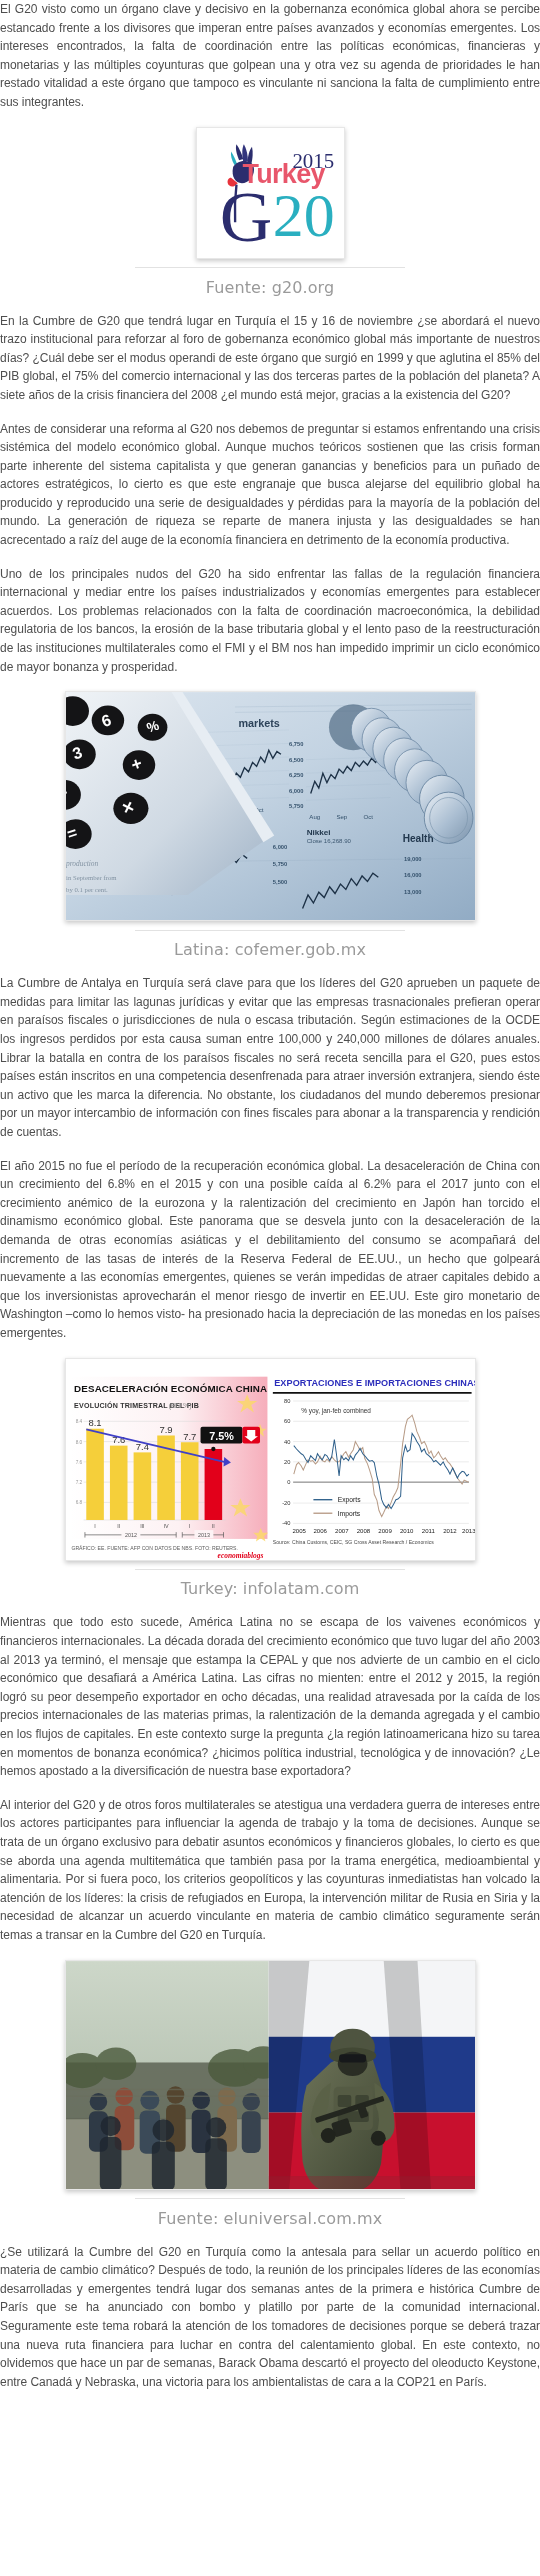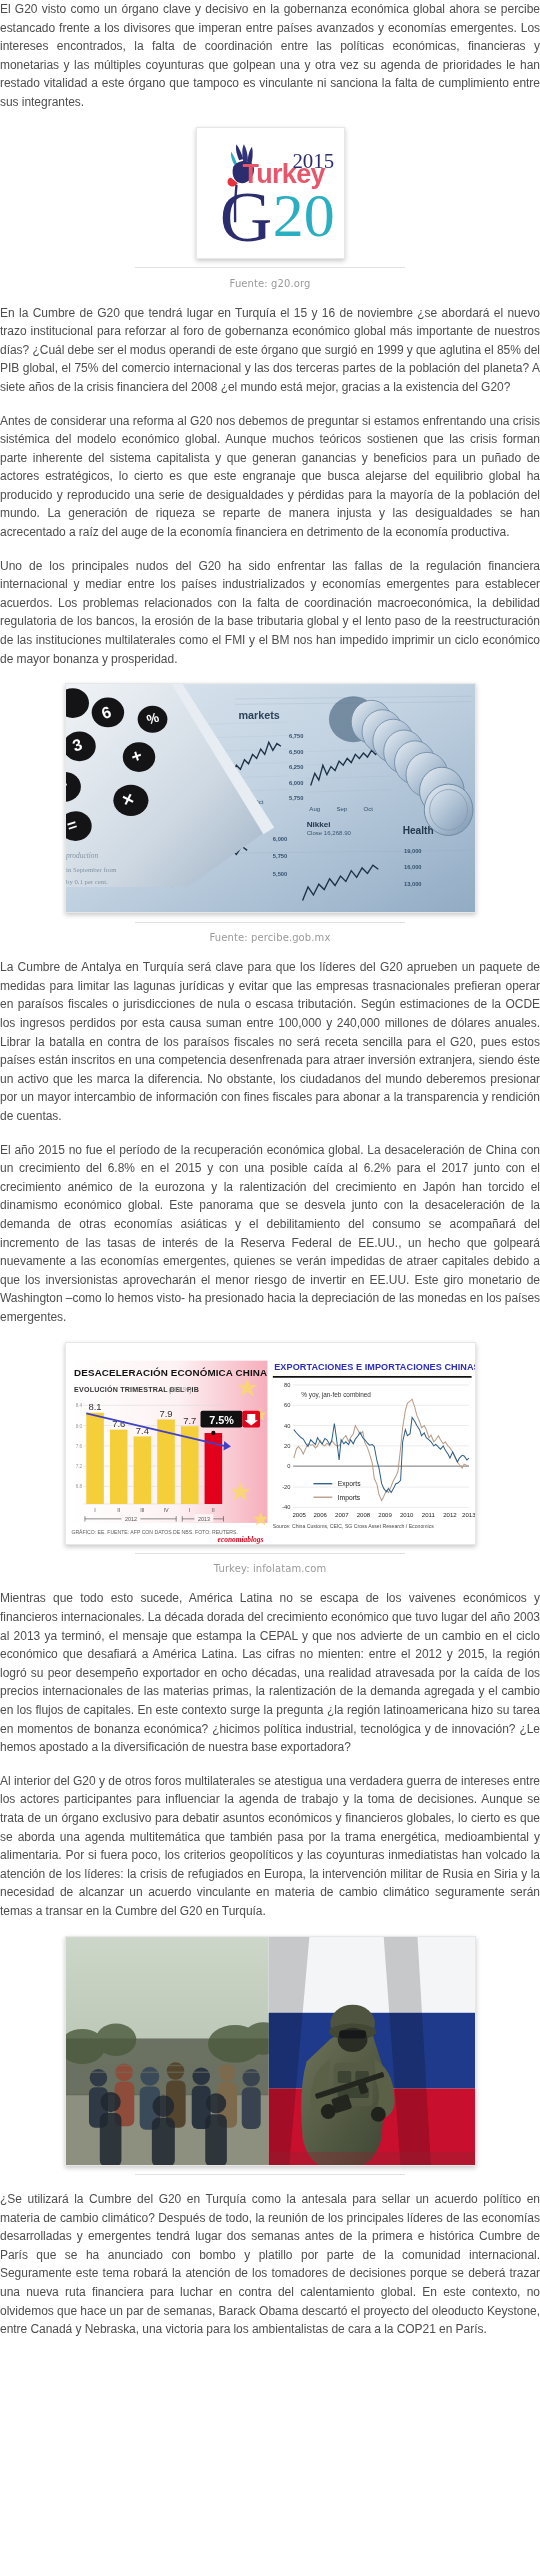--- a/index.html
+++ b/index.html
@@ -40,21 +40,21 @@
     background: #ffffff;
     border: 0.7px solid #e7e7e7;
     padding: 0;
     box-shadow: 0 2px 4.7px rgba(0,0,0,0.22);
     line-height: 0;
     overflow: hidden;
   }
   .figure .caption {
     margin: 0 auto;
     padding-top: 9.5px;
-    font-size: 10px;
+    font-size: 16px;
     color: #9a9a9a;
     font-family: "DejaVu Sans", sans-serif;
     letter-spacing: 0.1px;
     text-align: center;
   }
   .cap-rule {
     width: 270px;
     height: 0.7px;
     background: #e2e2e2;
     margin: 6.8px auto 0 auto;
@@ -243,21 +243,21 @@
         </g>
 
         <g opacity="0.5" font-family="'Liberation Serif', serif" fill="#31495f">
           <text x="0" y="258" font-size="11" font-style="italic">production</text>
           <text x="0" y="278" font-size="10">in September from</text>
           <text x="0" y="296" font-size="10">by 0.1 per cent.</text>
         </g>
       </svg>
     </div>
     <div class="cap-rule"></div>
-    <div class="caption">Fuente: percibe.gob.mx</div>
+    <div class="caption">Latina: cofemer.gob.mx</div>
   </div>
 
   <p class="body-text">La Cumbre de Antalya en Turquía será clave para que los líderes del G20 aprueben un paquete de medidas para limitar las lagunas jurídicas y evitar que las empresas trasnacionales prefieran operar en paraísos fiscales o jurisdicciones de nula o escasa tributación. Según estimaciones de la OCDE los ingresos perdidos por esta causa suman entre 100,000 y 240,000 millones de dólares anuales. Librar la batalla en contra de los paraísos fiscales no será receta sencilla para el G20, pues estos países están inscritos en una competencia desenfrenada para atraer inversión extranjera, siendo éste un activo que les marca la diferencia. No obstante, los ciudadanos del mundo deberemos presionar por un mayor intercambio de información con fines fiscales para abonar a la transparencia y rendición de cuentas.</p>
 
   <p class="body-text">El año 2015 no fue el período de la recuperación económica global. La desaceleración de China con un crecimiento del 6.8% en el 2015 y con una posible caída al 6.2% para el 2017 junto con el crecimiento anémico de la eurozona y la ralentización del crecimiento en Japón han torcido el dinamismo económico global. Este panorama que se desvela junto con la desaceleración de la demanda de otras economías asiáticas y el debilitamiento del consumo se acompañará del incremento de las tasas de interés de la Reserva Federal de EE.UU., un hecho que golpeará nuevamente a las economías emergentes, quienes se verán impedidas de atraer capitales debido a que los inversionistas aprovecharán el menor riesgo de invertir en EE.UU. Este giro monetario de Washington –como lo hemos visto- ha presionado hacia la depreciación de las monedas en los países emergentes.</p>
 
   <div class="figure">
     <div class="frame info-frame">
       <svg class="info-svg" viewBox="0 0 608 300" xmlns="http://www.w3.org/2000/svg">
         <defs>
@@ -527,18 +527,19 @@
 
             <circle cx="388" cy="258" r="11" fill="#20231c"></circle>
             <circle cx="462" cy="262" r="11" fill="#20231c"></circle>
           </g>
 
           <rect x="300" y="318" width="308" height="22" fill="#8f2230" opacity="0.35"></rect>
         </g>
       </svg>
     </div>
     <div class="cap-rule"></div>
+    <div class="caption">Fuente: eluniversal.com.mx</div>
   </div>
 
   <p class="body-text">¿Se utilizará la Cumbre del G20 en Turquía como la antesala para sellar un acuerdo político en materia de cambio climático? Después de todo, la reunión de los principales líderes de las economías desarrolladas y emergentes tendrá lugar dos semanas antes de la primera e histórica Cumbre de París que se ha anunciado con bombo y platillo por parte de la comunidad internacional. Seguramente este tema robará la atención de los tomadores de decisiones porque se deberá trazar una nueva ruta financiera para luchar en contra del calentamiento global. En este contexto, no olvidemos que hace un par de semanas, Barack Obama descartó el proyecto del oleoducto Keystone, entre Canadá y Nebraska, una victoria para los ambientalistas de cara a la COP21 en París.</p>
 
 </div>
 
 
 </body></html>

